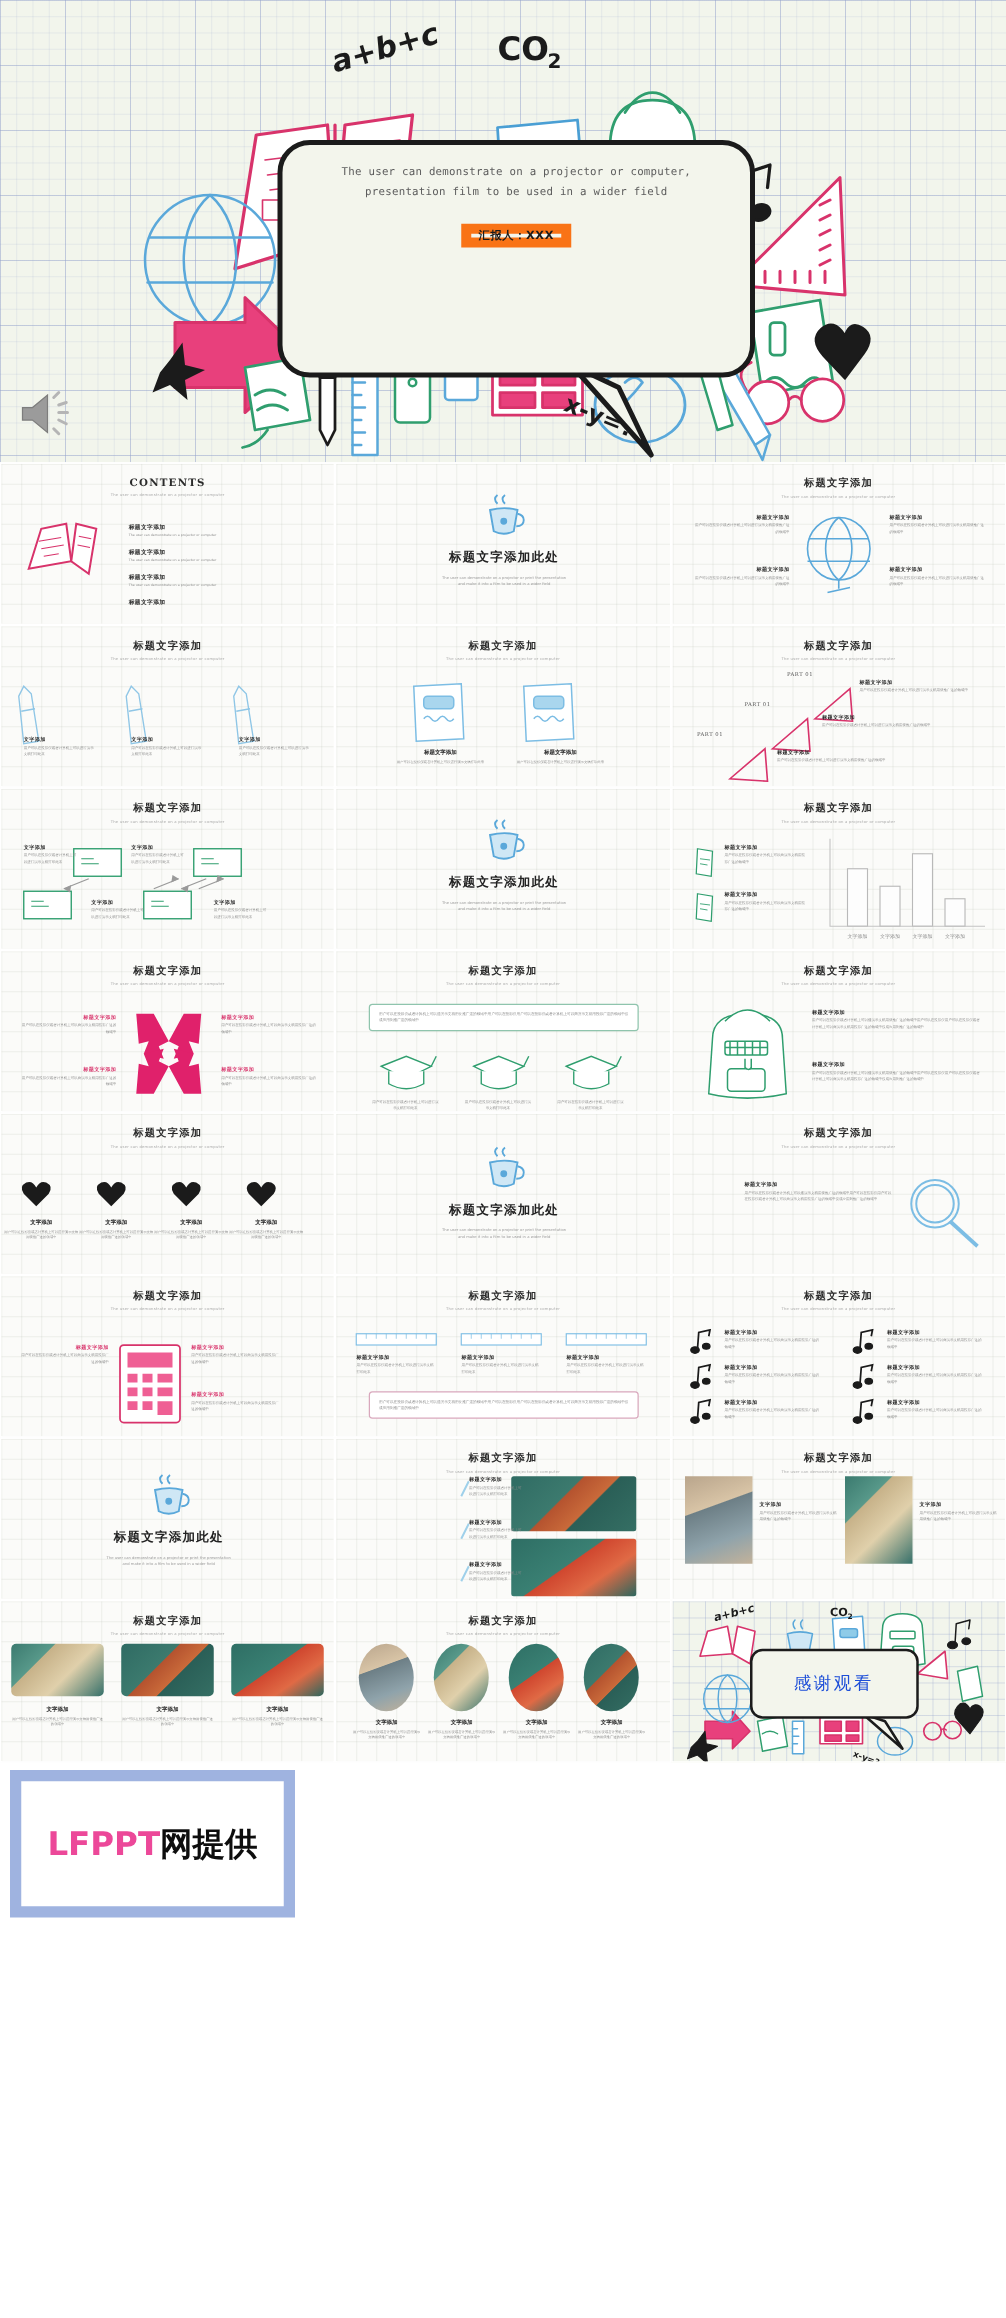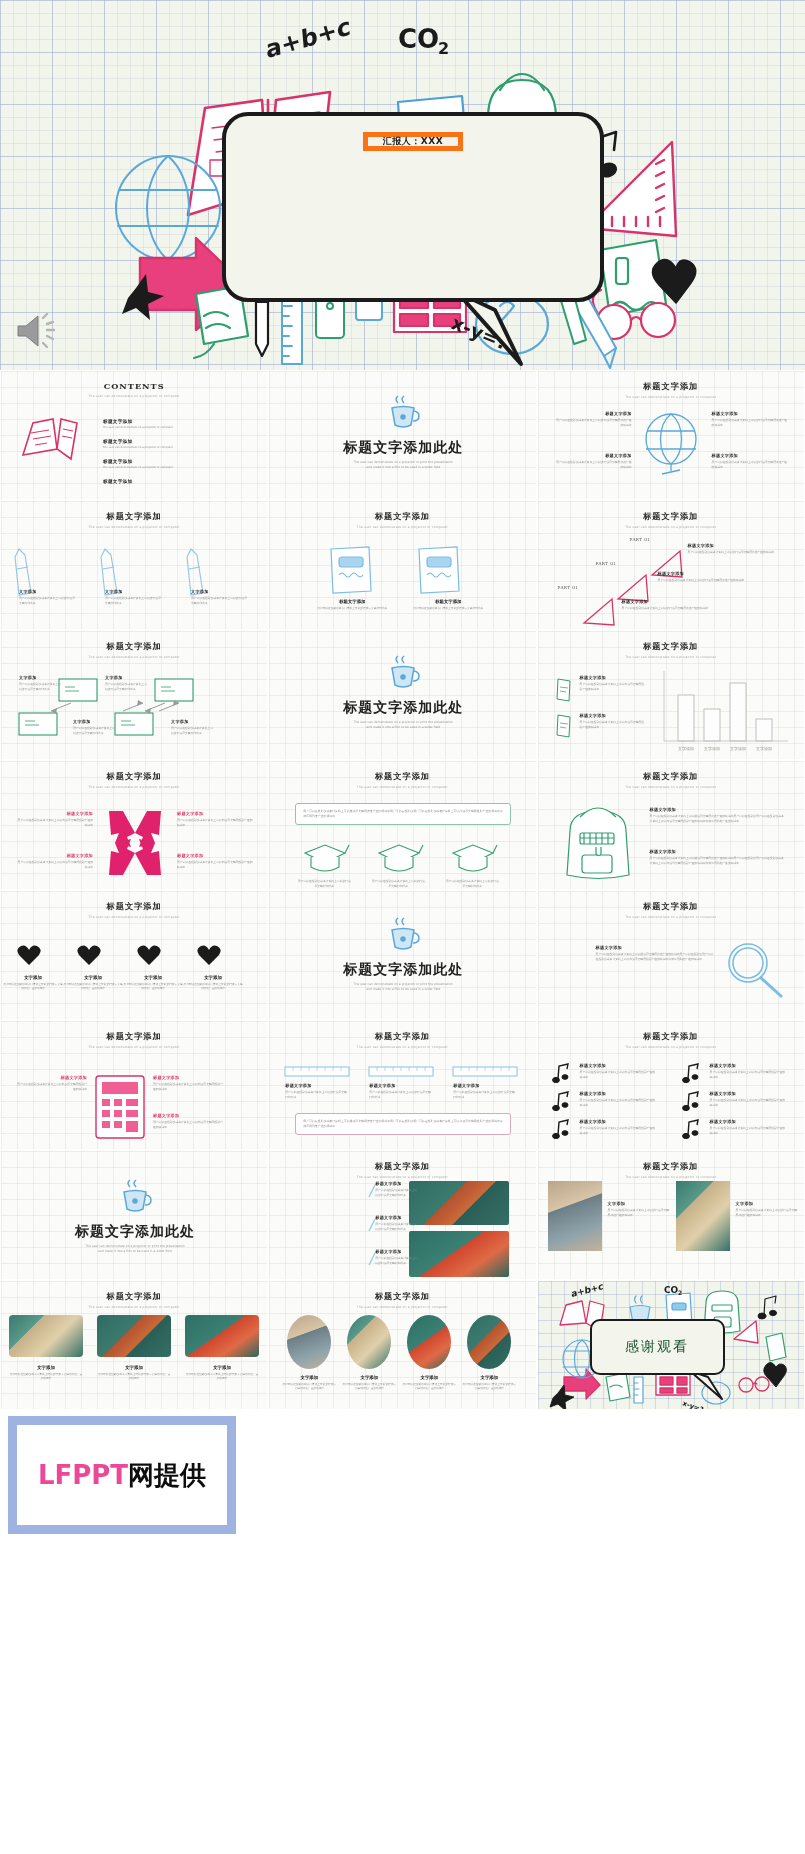--- a/index.html
+++ b/index.html
@@ -39,22 +39,22 @@
   }
   .hero-title {
     text-align:center; font-size:31px; letter-spacing:5px; color:#17171a;
     margin-top:30px; font-family:"DejaVu Serif", serif; font-weight:400;
   }
   .hero-sub {
     text-align:center; font-size:8.6px; color:#5c5c5c; line-height:1.85;
     margin-top:15px; font-family:"DejaVu Sans Mono", monospace; letter-spacing:.2px;
   }
   .hero-badge {
-    margin:16px auto 0; width:100px; height:19px;
-    border:5px solid #f97316; display:flex; align-items:center; justify-content:center;
+    margin:16px auto 0; width:88px; height:19px;
+    border:8px solid #f97316; display:flex; align-items:center; justify-content:center;
     font-size:9px; color:#1b1b1b; font-weight:bold; letter-spacing:.5px;
     font-family:"DejaVu Sans", sans-serif;
   }
   .speaker-icon { position:absolute; left:14px; bottom:20px; z-index:8; }
 
   
   .deck {
     position:absolute; top:370px; left:0; width:652px;
     display:grid; grid-template-columns:repeat(3, 268.3px);
     gap:0;
@@ -76,21 +76,21 @@
 
   .s-title {
     text-align:center; font-size:8.2px; color:#2b2b2b; font-weight:bold;
     letter-spacing:1px; padding-top:10px; font-family:"DejaVu Serif", serif;
   }
   .s-sub {
     text-align:center; font-size:3px; color:#a9a9a9; margin-top:3px;
     font-family:"DejaVu Sans", sans-serif; letter-spacing:.2px;
   }
   .s-title-lg {
-    text-align:center; font-size:14px; color:#222; font-weight:bold;
+    text-align:center; font-size:10px; color:#222; font-weight:bold;
     letter-spacing:1px; font-family:Liberation Sans, sans-serif;
   }
   .s-body-2l {
     text-align:center; font-size:3px; color:#9a9a9a; line-height:1.7; margin-top:5px;
     font-family:"DejaVu Sans", sans-serif;
   }
   .blk-h { font-size:4.6px; font-weight:bold; color:#252525; font-family:"DejaVu Serif", serif; letter-spacing:.3px; }
   .blk-p { font-size:2.8px; color:#8d8d8d; line-height:1.62; margin-top:2px; font-family:"DejaVu Sans", sans-serif; }
   .blk-h.sm { font-size:4.1px; }
   .cap-h { font-size:4.4px; font-weight:bold; color:#222; text-align:center; font-family:"DejaVu Serif", serif; }
@@ -120,24 +120,24 @@
 
   .thanks-slide { background:#f2f5ec; }
   .thanks-grid {
     position:absolute; inset:0;
     background-image:
       linear-gradient(to right, rgba(150,165,205,.35) 1px, transparent 1px),
       linear-gradient(to bottom, rgba(150,165,205,.35) 1px, transparent 1px);
     background-size: 13px 13px;
   }
   .thanks-bubble {
-    position:absolute; left:52px; top:38px; width:135px; height:56px;
+    position:absolute; left:62px; top:38px; width:135px; height:56px;
     background:#f3f5ec; border:2px solid #1b1b1b; border-radius:10px;
     display:flex; align-items:center; justify-content:center;
-    font-size:14px; letter-spacing:2px; color:#14532d; font-family:"DejaVu Serif", serif;
+    font-size:14px; letter-spacing:2px; color:#1d4ed8; font-family:"DejaVu Serif", serif;
   }
 </style>
 </head>
 <body>
 
 <div class="hero">
   <div class="grid"></div>
 
   <div class="doodles">
     <svg width="805" height="370" viewBox="0 0 805 370" style="left:0;top:0">
@@ -282,20 +282,24 @@
       <text x="438" y="54" font-family="DejaVu Sans, sans-serif" font-size="16" font-weight="bold" fill="#1b1b1b">2</text>
       <text x="450" y="328" font-family="DejaVu Sans, sans-serif" font-size="19" font-weight="bold" fill="#1b1b1b" transform="rotate(22 450 328)">x-y=?</text>
     </svg>
   </div>
 
   <svg class="bubble-tail" viewBox="0 0 70 78">
     <path d="M2 2 L66 74 L40 20 Z" fill="#f3f5ec" stroke="#1b1b1b" stroke-width="4" stroke-linejoin="round"></path>
   </svg>
 
   <div class="bubble">
+    <div class="hero-sub">
+      <div>The user can demonstrate on a projector or computer,</div>
+      <div>presentation film to be used in a wider field</div>
+    </div>
     <div class="hero-badge">汇报人：XXX</div>
   </div>
 
   <svg class="speaker-icon" width="44" height="38" viewBox="0 0 44 38">
     <path d="M4 14 H12 L24 4 V34 L12 24 H4 Z" fill="#9b9b9b" stroke="#7d7d7d" stroke-width="1"></path>
     <g stroke="#b5b5b5" stroke-width="2.4" stroke-linecap="round" fill="none">
       <path d="M29 6 L33 2 M33 12 L39 10 M33 18 L40 18 M33 24 L39 27 M29 31 L33 35"></path>
     </g>
   </svg>
 </div>

